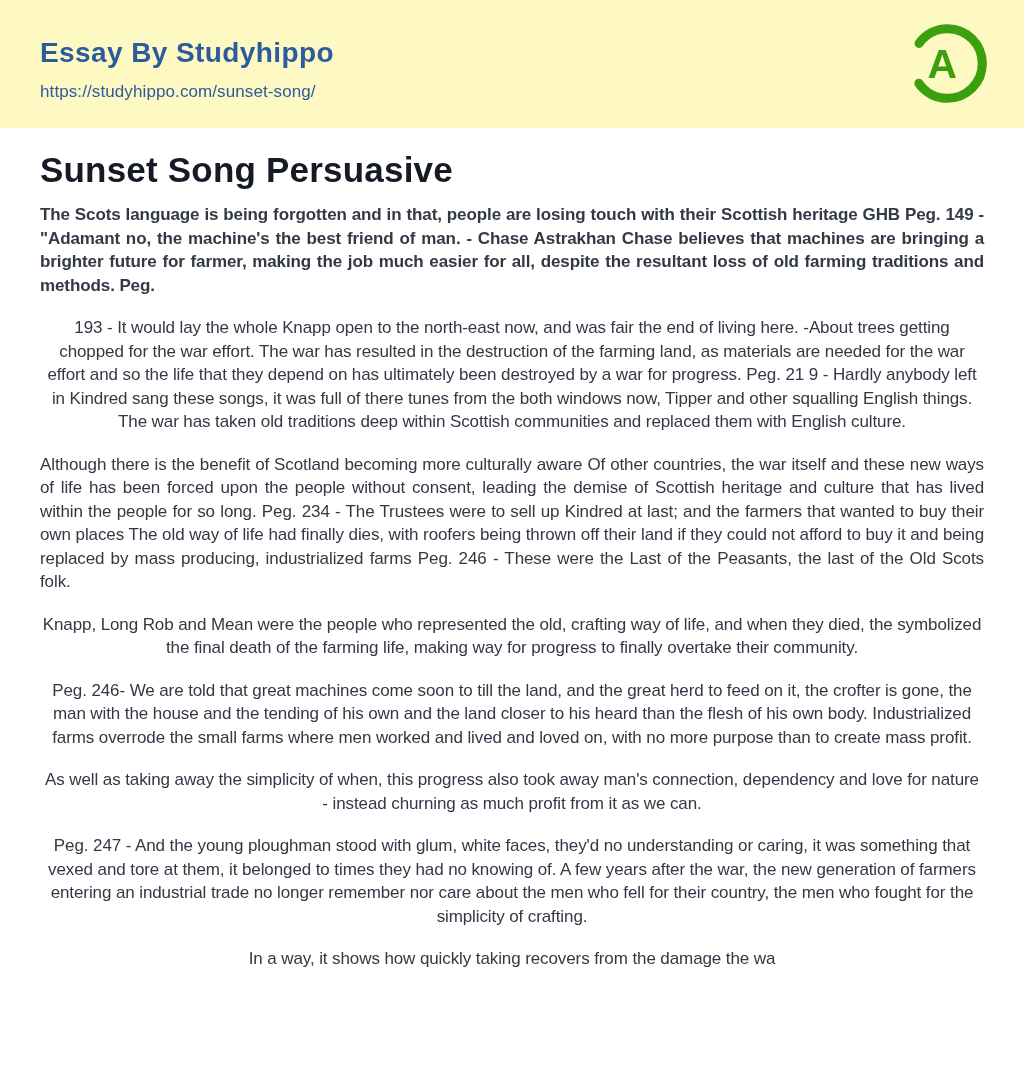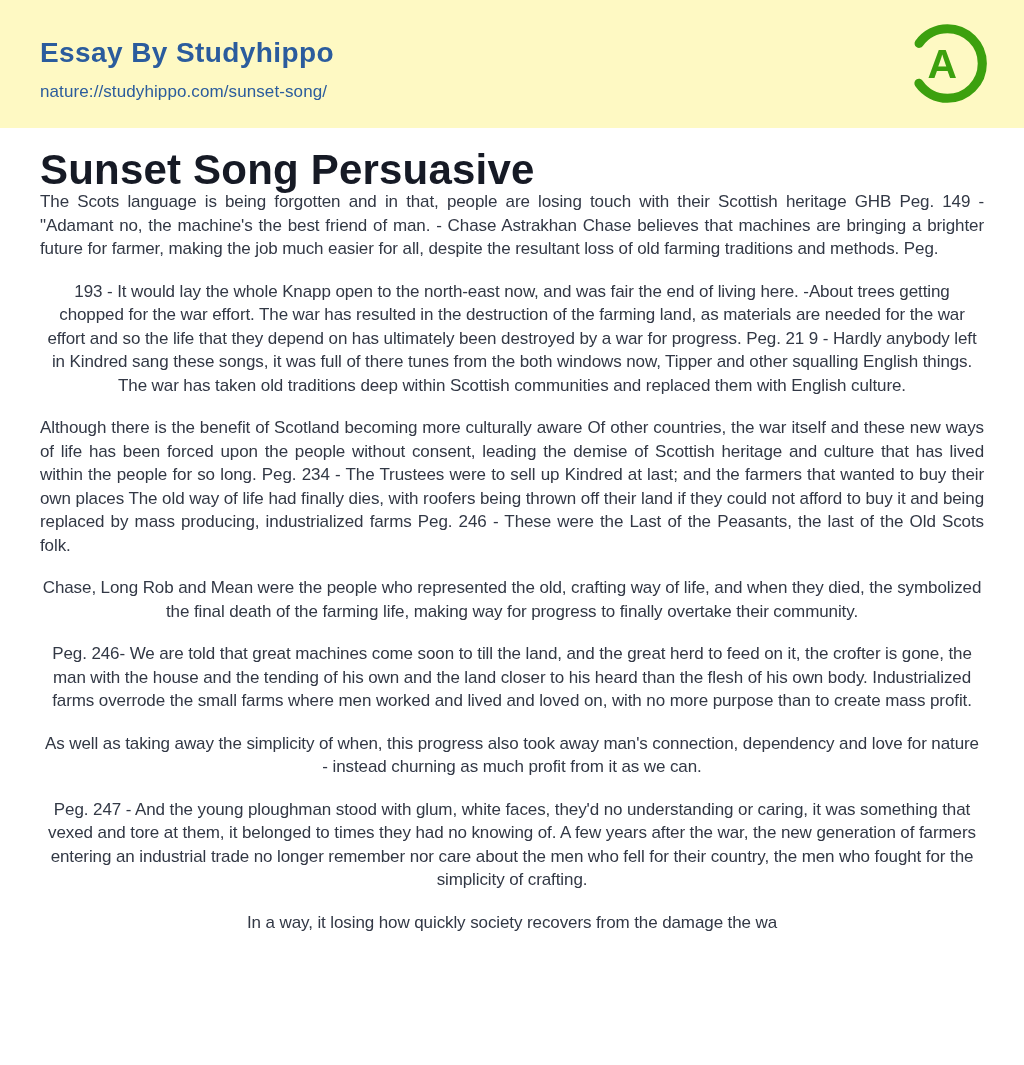--- a/index.html
+++ b/index.html
@@ -46,60 +46,60 @@
     font-family: "Liberation Sans", sans-serif;
     font-weight: 700;
     font-size: 47px;
     fill: #3ca00e;
   }
   .content {
     padding: 0 40px 40px 40px;
   }
   .article-title {
     margin: 22px 0 0 0;
-    font-size: 42px;
+    font-size: 35px;
     line-height: 40px;
     font-weight: 800;
     color: #161a25;
     letter-spacing: 0.2px;
   }
   .para {
     margin: 19px 0 0 0;
     font-size: 17px;
     line-height: 23.5px;
     color: #323845;
     letter-spacing: -0.1px;
     text-align: center;
   }
-  .para.first { margin-top: 0; }
+  .para.first { margin-top: 13px; font-weight: bold; }
   .para.justified { text-align: justify; }
 </style>
 </head>
 <body>
 
 <div class="header">
   <div class="header-title">Essay By Studyhippo</div>
-  <div class="header-url">nature://studyhippo.com/sunset-song/</div>
+  <div class="header-url">https://studyhippo.com/sunset-song/</div>
   <svg class="logo" viewBox="0 0 100 100" aria-hidden="true">
     <circle cx="50" cy="50" r="40" fill="none" stroke="#3ca00e" stroke-width="10.5" stroke-dasharray="101.2 48.9" stroke-linecap="round"></circle>
     <text x="44" y="50" text-anchor="middle" dominant-baseline="central">A</text>
   </svg>
 </div>
 
 <div class="content">
   <h1 class="article-title">Sunset Song Persuasive</h1>
 
   <p class="para first justified">The Scots language is being forgotten and in that, people are losing touch with their Scottish heritage GHB Peg. 149 -"Adamant no, the machine's the best friend of man. - Chase Astrakhan Chase believes that machines are bringing a brighter future for farmer, making the job much easier for all, despite the resultant loss of old farming traditions and methods. Peg.</p>
 
   <p class="para">193 - It would lay the whole Knapp open to the north-east now, and was fair the end of living here. -About trees getting chopped for the war effort. The war has resulted in the destruction of the farming land, as materials are needed for the war effort and so the life that they depend on has ultimately been destroyed by a war for progress. Peg. 21 9 - Hardly anybody left in Kindred sang these songs, it was full of there tunes from the both windows now, Tipper and other squalling English things. The war has taken old traditions deep within Scottish communities and replaced them with English culture.</p>
 
   <p class="para justified">Although there is the benefit of Scotland becoming more culturally aware Of other countries, the war itself and these new ways of life has been forced upon the people without consent, leading the demise of Scottish heritage and culture that has lived within the people for so long. Peg. 234 - The Trustees were to sell up Kindred at last; and the farmers that wanted to buy their own places The old way of life had finally dies, with roofers being thrown off their land if they could not afford to buy it and being replaced by mass producing, industrialized farms Peg. 246 - These were the Last of the Peasants, the last of the Old Scots folk.</p>
 
-  <p class="para">Chase, Long Rob and Mean were the people who represented the old, crafting way of life, and when they died, the symbolized the final death of the farming life, making way for progress to finally overtake their community.</p>
+  <p class="para">Knapp, Long Rob and Mean were the people who represented the old, crafting way of life, and when they died, the symbolized the final death of the farming life, making way for progress to finally overtake their community.</p>
 
   <p class="para">Peg. 246- We are told that great machines come soon to till the land, and the great herd to feed on it, the crofter is gone, the man with the house and the tending of his own and the land closer to his heard than the flesh of his own body. Industrialized farms overrode the small farms where men worked and lived and loved on, with no more purpose than to create mass profit.</p>
 
   <p class="para">As well as taking away the simplicity of when, this progress also took away man's connection, dependency and love for nature - instead churning as much profit from it as we can.</p>
 
   <p class="para">Peg. 247 - And the young ploughman stood with glum, white faces, they'd no understanding or caring, it was something that vexed and tore at them, it belonged to times they had no knowing of. A few years after the war, the new generation of farmers entering an industrial trade no longer remember nor care about the men who fell for their country, the men who fought for the simplicity of crafting.</p>
 
-  <p class="para">In a way, it losing how quickly society recovers from the damage the wa</p>
+  <p class="para">In a way, it shows how quickly taking recovers from the damage the wa</p>
 </div>
 
 </body></html>

